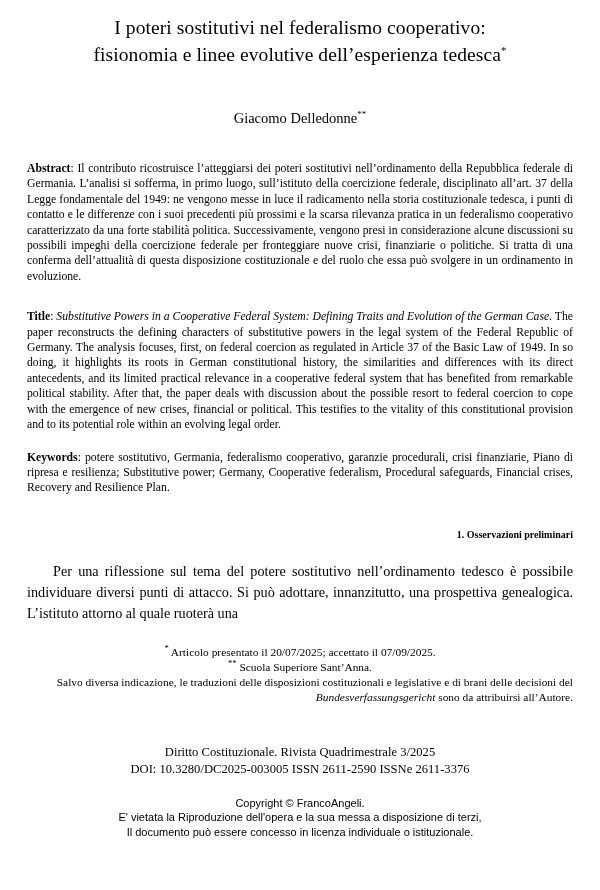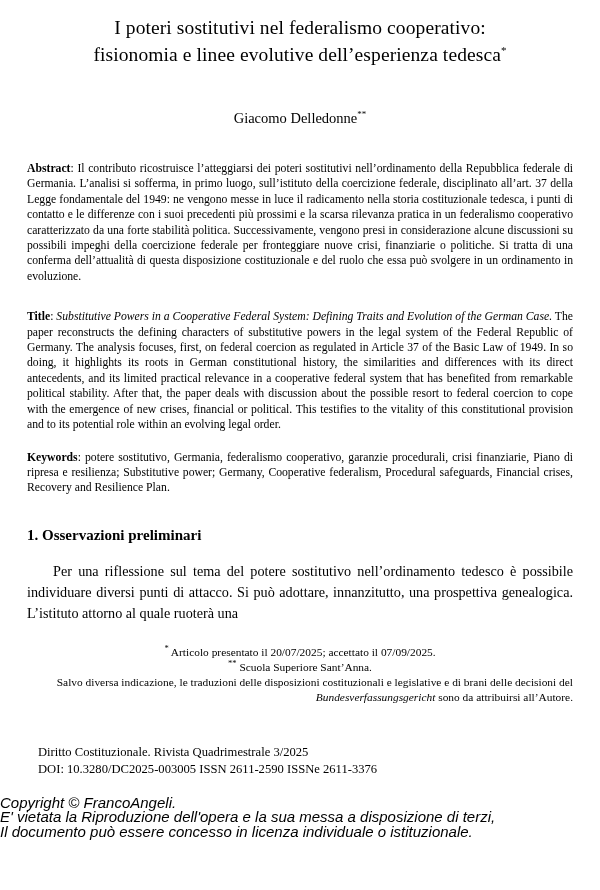--- a/index.html
+++ b/index.html
@@ -62,26 +62,26 @@
     hyphens: manual;
   }
   .abstract { margin-top: 33px; }
   .eng-abstract { margin-top: 25px; }
   .keywords { margin-top: 17px; }
 
   .lbl-bold { font-weight: bold; }
   .ital { font-style: italic; }
 
   .section-heading {
-    font-size: 15px;
+    font-size: 10px;
     font-weight: bold;
     line-height: 18px;
     margin: 0;
     padding-top: 30px;
-    text-align: left;
+    text-align: right;
   }
 
   .body-par {
     text-align: justify;
     font-size: 14.2px;
     line-height: 21px;
     margin: 0;
     padding-top: 17px;
     text-indent: 26px;
   }
@@ -105,46 +105,45 @@
   }
   .footnote-wrap {
     font-size: 11.4px;
     line-height: 15px;
     text-align: right;
   }
 
   
   .journal-block {
     position: absolute;
-    left: 38px;
+    left: 27px;
     right: 27px;
     top: 744px;
-    text-align: left;
+    text-align: center;
   }
   .journal-line {
     font-size: 12.6px;
     line-height: 17px;
   }
   .doi-line {
     font-size: 12.6px;
     line-height: 17px;
   }
 
   
   .copyright {
     position: absolute;
     left: 0;
     right: 0;
     top: 796px;
-    text-align: left;
+    text-align: center;
     font-family: "Liberation Sans", "DejaVu Sans", sans-serif;
-    font-size: 15px;
+    font-size: 11px;
     line-height: 14.4px;
     color: #000000;
-    font-style: italic;
   }
   .copyright div { white-space: nowrap; }
 </style>
 </head>
 <body>
 
 <div class="page">
 
   <div class="title-block">
     <h1 class="doc-title">

